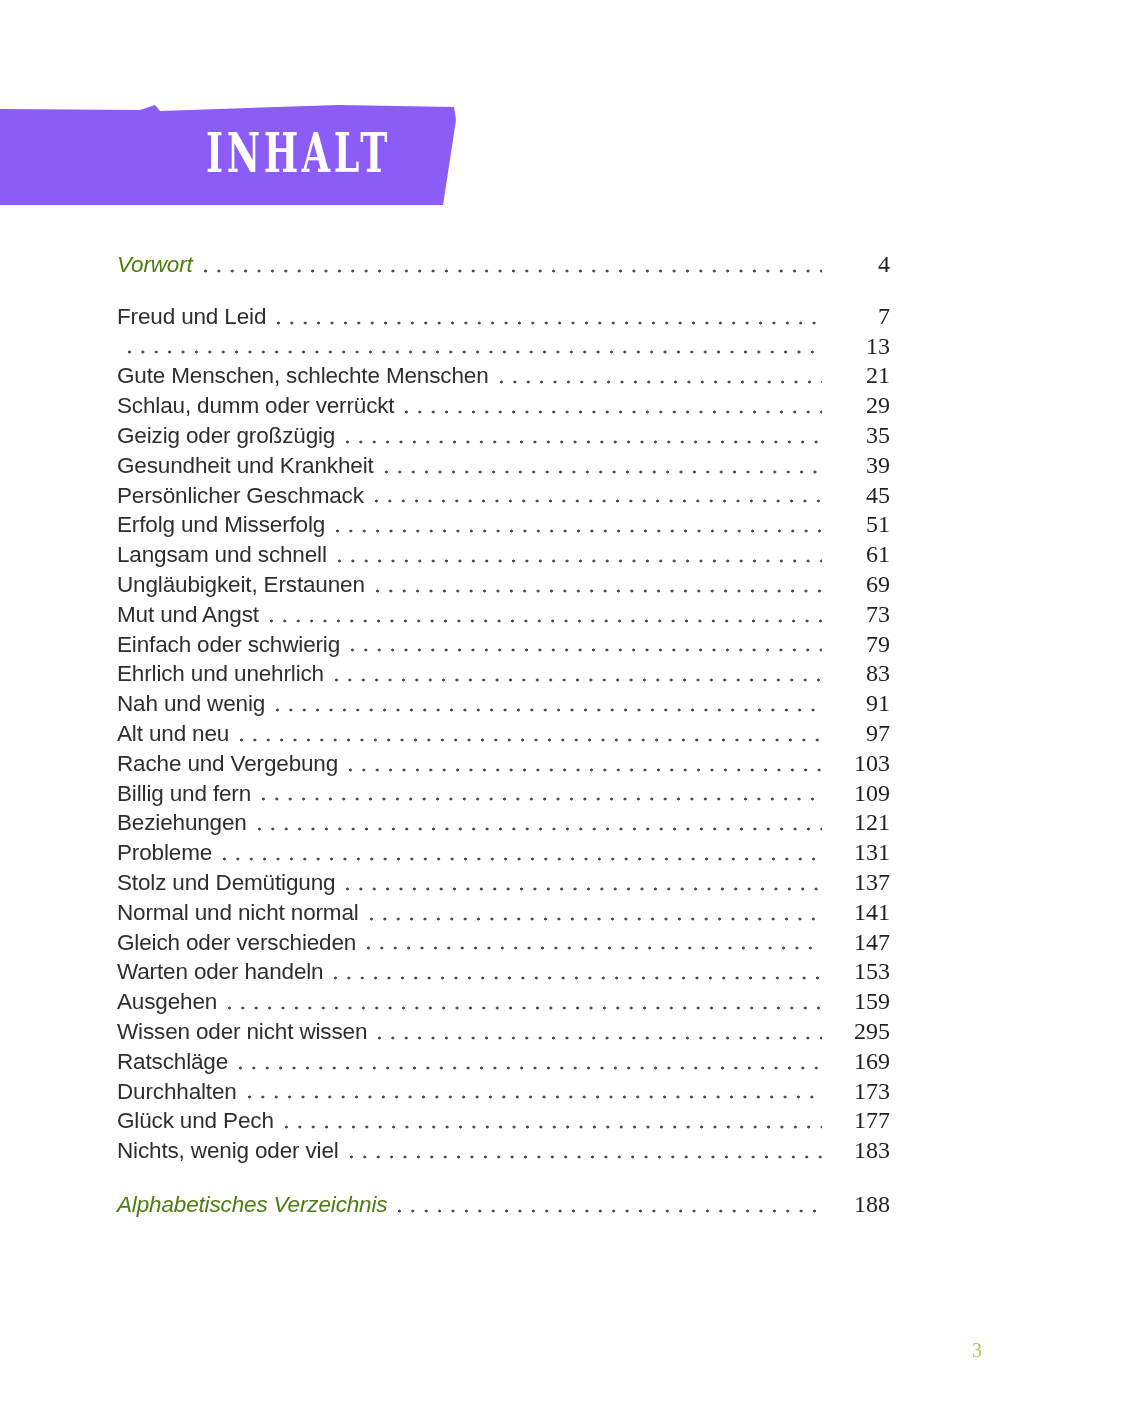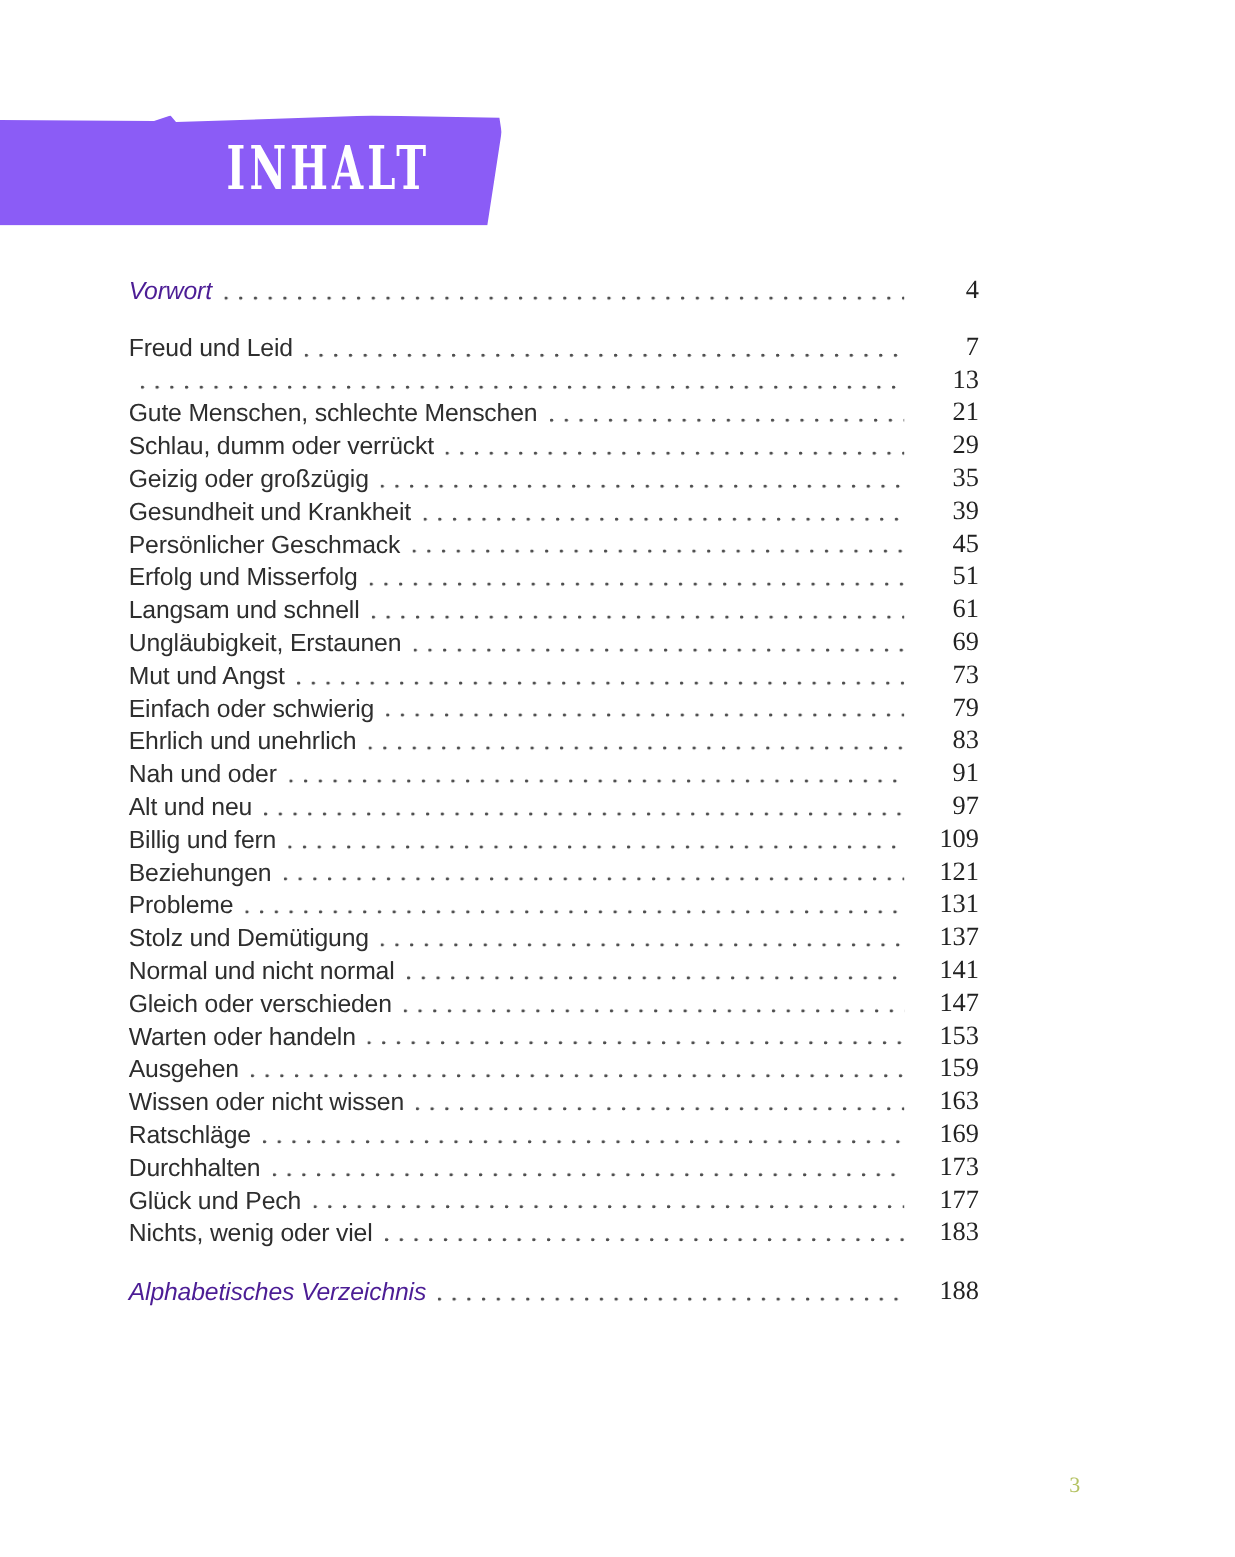--- a/index.html
+++ b/index.html
@@ -41,21 +41,21 @@
     width: 773px;
     color: #2e2e2e;
     font-size: 22.5px;
   }
   .toc-row { display: flex; height: 29.8px; }
   .toc-row .t {
     white-space: nowrap;
     line-height: 29.8px;
     letter-spacing: -0.15px;
   }
-  .toc-row.italic .t { font-style: italic; color: #4c1d95; }
+  .toc-row.italic .t { font-style: italic; color: #4d7c0f; }
   .toc-row .leader {
     flex: 1 1 auto;
     margin: 0 6px 0 11px;
     background-image: radial-gradient(circle at 1.6px 2px, #4d4d4d 1.35px, rgba(0,0,0,0) 1.7px);
     background-size: 13.4px 4px;
     background-repeat: repeat-x;
     background-position: 0 calc(100% - 7px);
   }
   .toc-row .p {
     width: 62px;
@@ -156,30 +156,35 @@
         <span class="t">Einfach oder schwierig</span>
         <span class="leader"></span>
         <span class="p">79</span>
       </div>
       <div class="toc-row">
         <span class="t">Ehrlich und unehrlich</span>
         <span class="leader"></span>
         <span class="p">83</span>
       </div>
       <div class="toc-row">
-        <span class="t">Nah und oder</span>
+        <span class="t">Nah und wenig</span>
         <span class="leader"></span>
         <span class="p">91</span>
       </div>
       <div class="toc-row">
         <span class="t">Alt und neu</span>
         <span class="leader"></span>
         <span class="p">97</span>
       </div>
       <div class="toc-row">
+        <span class="t">Rache und Vergebung</span>
+        <span class="leader"></span>
+        <span class="p">103</span>
+      </div>
+      <div class="toc-row">
         <span class="t">Billig und fern</span>
         <span class="leader"></span>
         <span class="p">109</span>
       </div>
       <div class="toc-row">
         <span class="t">Beziehungen</span>
         <span class="leader"></span>
         <span class="p">121</span>
       </div>
       <div class="toc-row">
@@ -208,21 +213,21 @@
         <span class="p">153</span>
       </div>
       <div class="toc-row">
         <span class="t">Ausgehen</span>
         <span class="leader"></span>
         <span class="p">159</span>
       </div>
       <div class="toc-row">
         <span class="t">Wissen oder nicht wissen</span>
         <span class="leader"></span>
-        <span class="p">163</span>
+        <span class="p">295</span>
       </div>
       <div class="toc-row">
         <span class="t">Ratschläge</span>
         <span class="leader"></span>
         <span class="p">169</span>
       </div>
       <div class="toc-row">
         <span class="t">Durchhalten</span>
         <span class="leader"></span>
         <span class="p">173</span>

